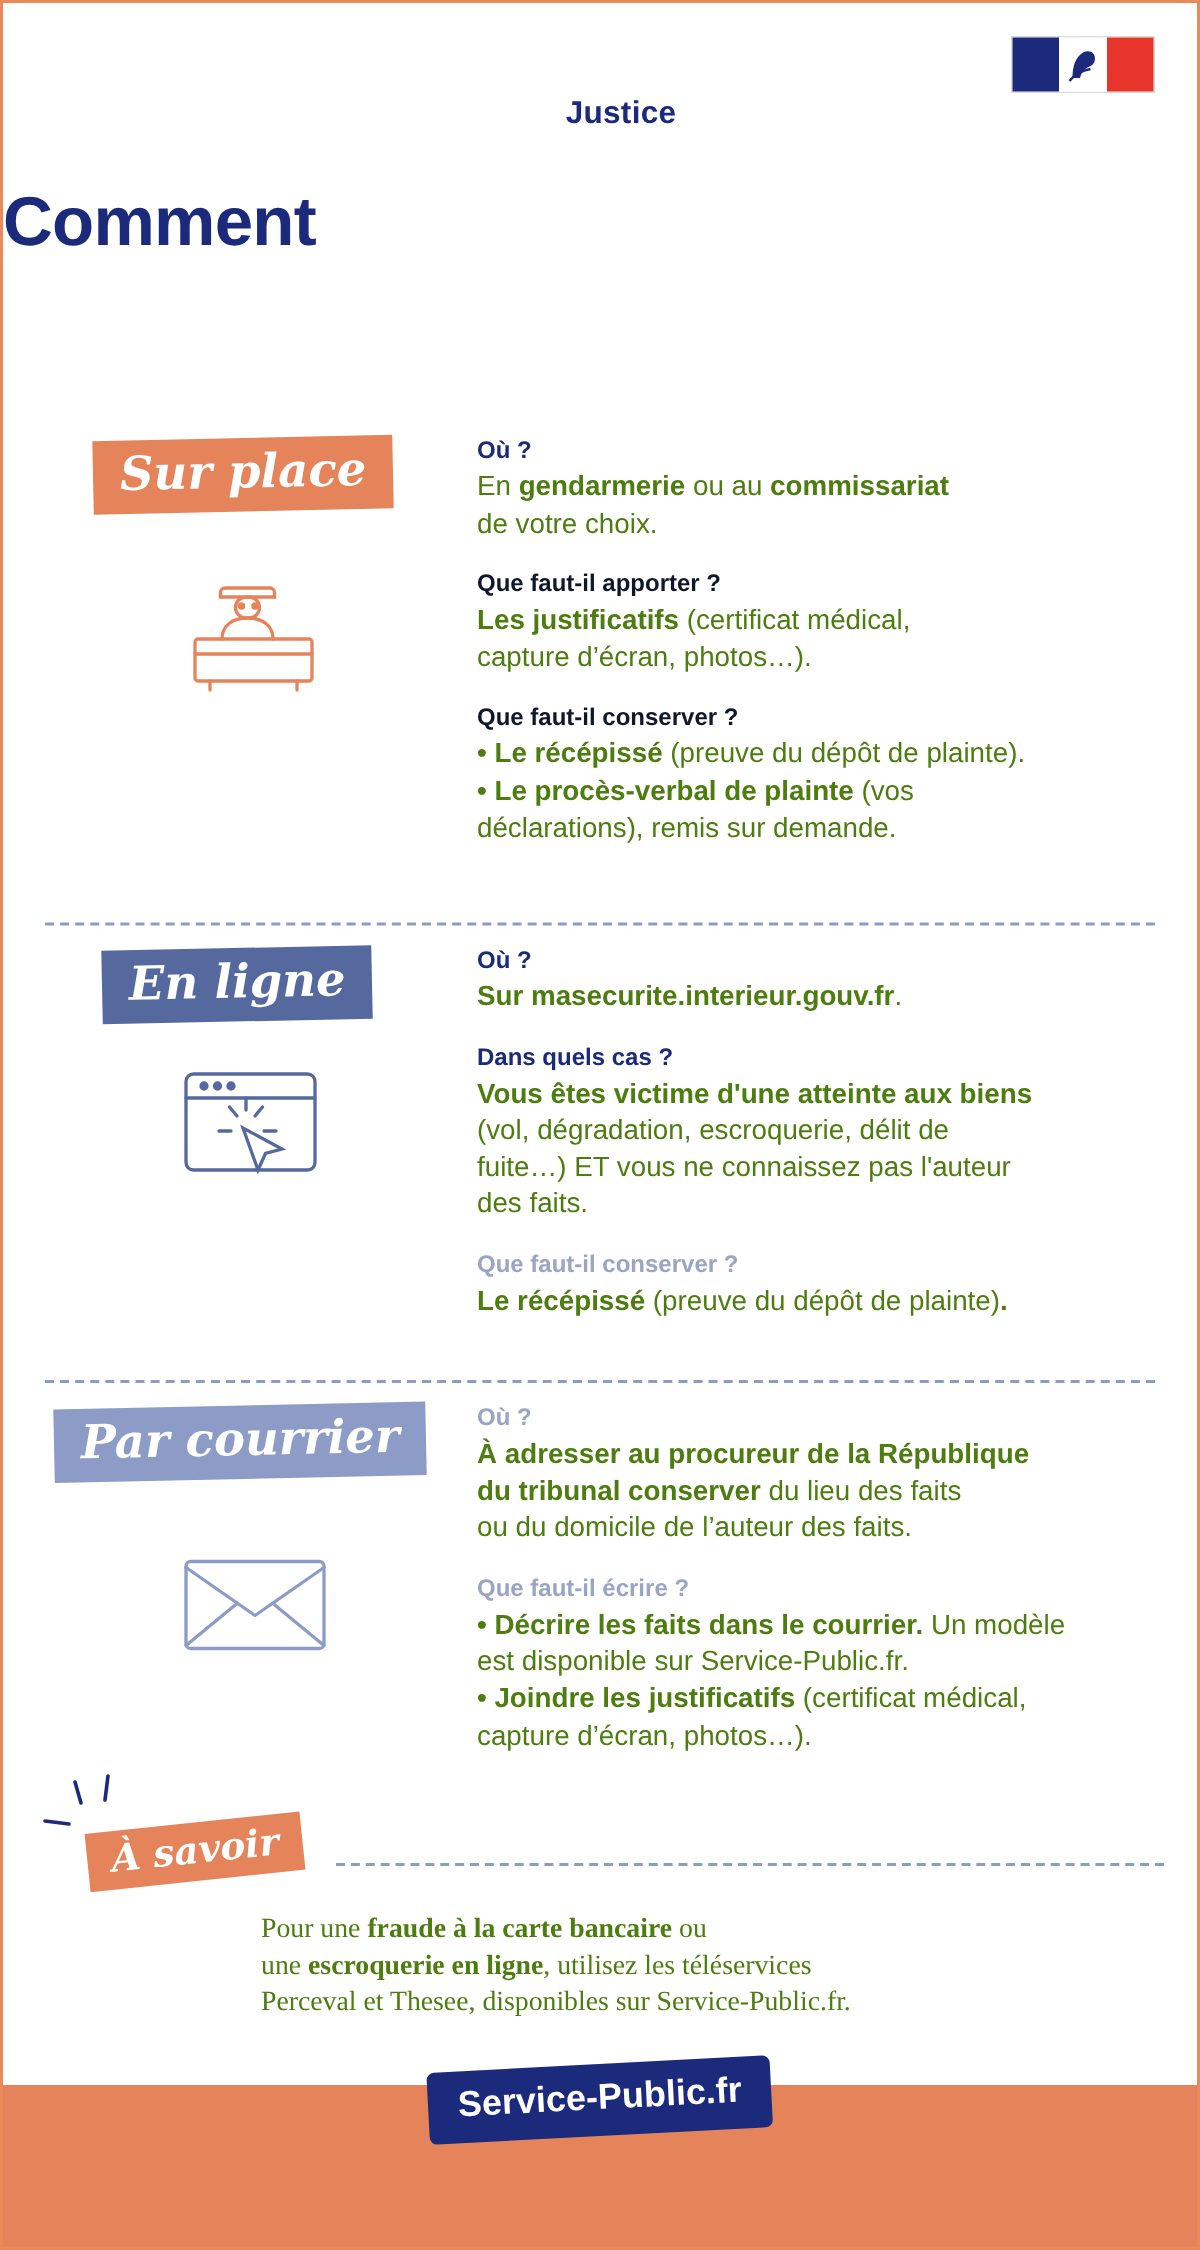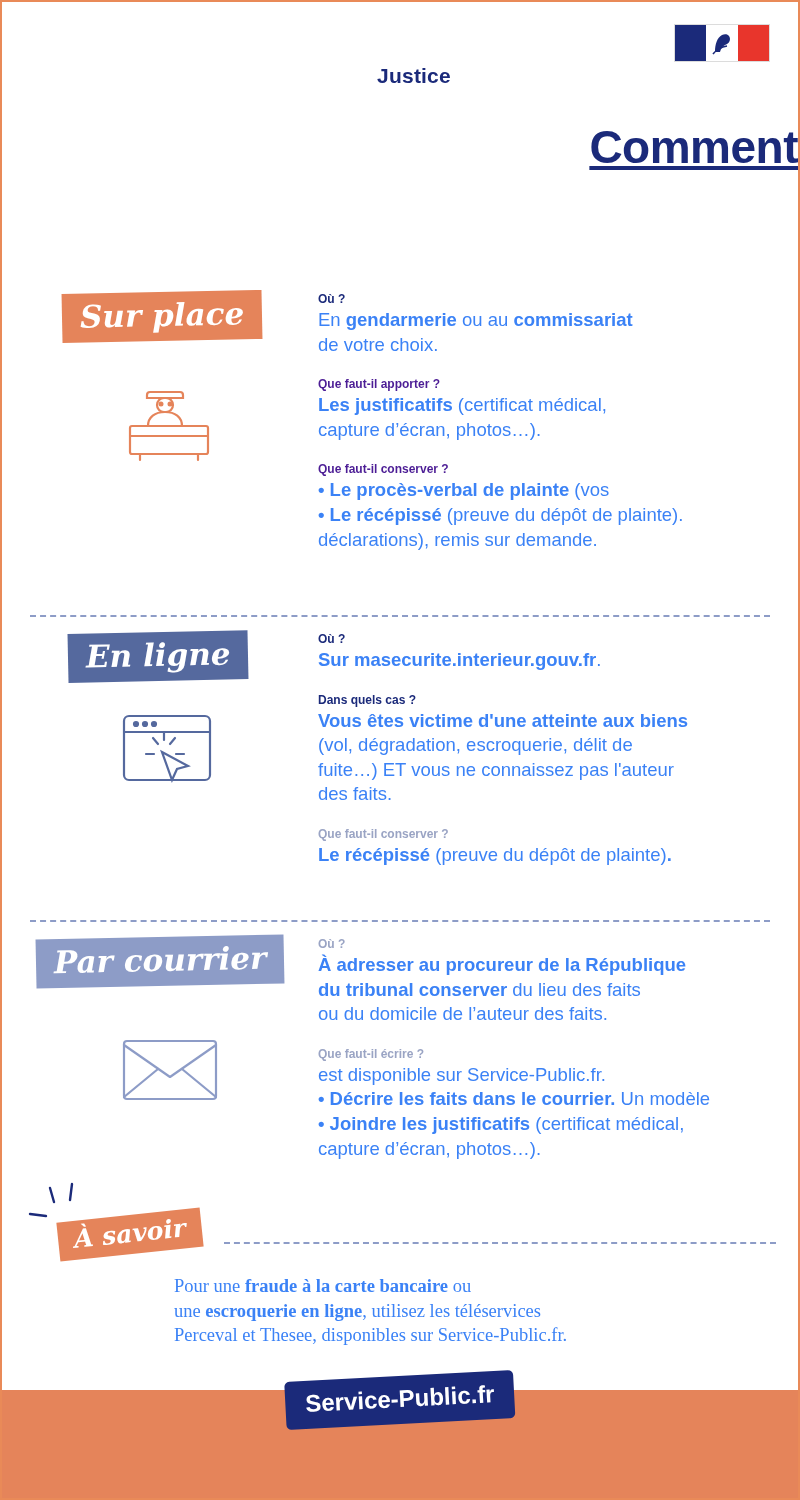--- a/index.html
+++ b/index.html
@@ -46,27 +46,26 @@
     font-size: 21px;
     font-weight: bold;
     letter-spacing: .2px;
     color: #1b2a7a;
     padding-left: 28px;
   }
 
   .title {
     position: absolute;
     top: 118px; left: 0; right: 0;
-    text-align: right;
+    text-align: left;
     font-size: 46px;
     font-weight: bold;
     line-height: 1.18;
     color: #1b2a7a;
     letter-spacing: -0.5px;
-    text-decoration: underline;
   }
 
   
   .section { position: absolute; left: 0; right: 0; }
   #section-sur-place { top: 290px; }
   #section-en-ligne  { top: 630px; }
   #section-courrier  { top: 935px; }
 
   .badge {
     position: absolute;
@@ -92,33 +91,33 @@
     width: 110px; height: 90px;
   }
 
   .content {
     position: absolute;
     left: 316px;
     right: 24px;
   }
 
   .q {
-    font-size: 12px;
+    font-size: 16px;
     font-weight: bold;
     margin: 0 0 2px 0;
   }
-  .q.orange { color: #4c1d95; }
+  .q.orange { color: #0f172a; }
   .q.grey   { color: #9aa4c4; }
   .q.navy   { color: #1b2a7a; }
 
   p.line {
     margin: 0;
     font-size: 18.5px;
     line-height: 1.33;
-    color: #3b82f6;
+    color: #4d7c0f;
   }
   p.gap { margin-top: 20px; }
   b { font-weight: bold; }
 
   
   .divider {
     position: absolute;
     left: 28px; right: 28px;
     border-top: 2px dashed #8d9cc7;
     height: 0;
@@ -217,22 +216,22 @@
     <div class="content" style="top:0;">
       <p class="q navy">Où ?</p>
       <p class="line">En <b>gendarmerie</b> ou au <b>commissariat</b></p>
       <p class="line">de votre choix.</p>
 
       <p class="q orange gap">Que faut-il apporter ?</p>
       <p class="line"><b>Les justificatifs</b> (certificat médical,</p>
       <p class="line">capture d’écran, photos…).</p>
 
       <p class="q orange gap">Que faut-il conserver ?</p>
+      <p class="line"><b>• Le récépissé</b> (preuve du dépôt de plainte).</p>
       <p class="line"><b>• Le procès-verbal de plainte</b> (vos</p>
-      <p class="line"><b>• Le récépissé</b> (preuve du dépôt de plainte).</p>
       <p class="line">déclarations), remis sur demande.</p>
     </div>
   </div>
 
   <div class="divider" id="divider-1"></div>
 
   <div class="section" id="section-en-ligne">
     <div class="badge navy" style="top:0; left:66px;">En ligne</div>
     <div class="icon-box" style="top:76px;">
       <svg viewBox="0 0 110 90" width="110" height="90">
@@ -276,22 +275,22 @@
         </g>
       </svg>
     </div>
     <div class="content" style="top:0;">
       <p class="q grey">Où ?</p>
       <p class="line"><b>À adresser au procureur de la République</b></p>
       <p class="line"><b>du tribunal conserver</b> du lieu des faits</p>
       <p class="line">ou du domicile de l’auteur des faits.</p>
 
       <p class="q grey gap">Que faut-il écrire ?</p>
+      <p class="line"><b>• Décrire les faits dans le courrier.</b> Un modèle</p>
       <p class="line">est disponible sur Service-Public.fr.</p>
-      <p class="line"><b>• Décrire les faits dans le courrier.</b> Un modèle</p>
       <p class="line"><b>• Joindre les justificatifs</b> (certificat médical,</p>
       <p class="line">capture d’écran, photos…).</p>
     </div>
   </div>
 
   <svg class="sparkle" viewBox="0 0 80 56">
     <g stroke="#1b2a7a" stroke-width="2.4" stroke-linecap="round">
       <path d="M26 8 L30 22"></path>
       <path d="M48 4 L46 20"></path>
       <path d="M6 34 L22 36"></path>

